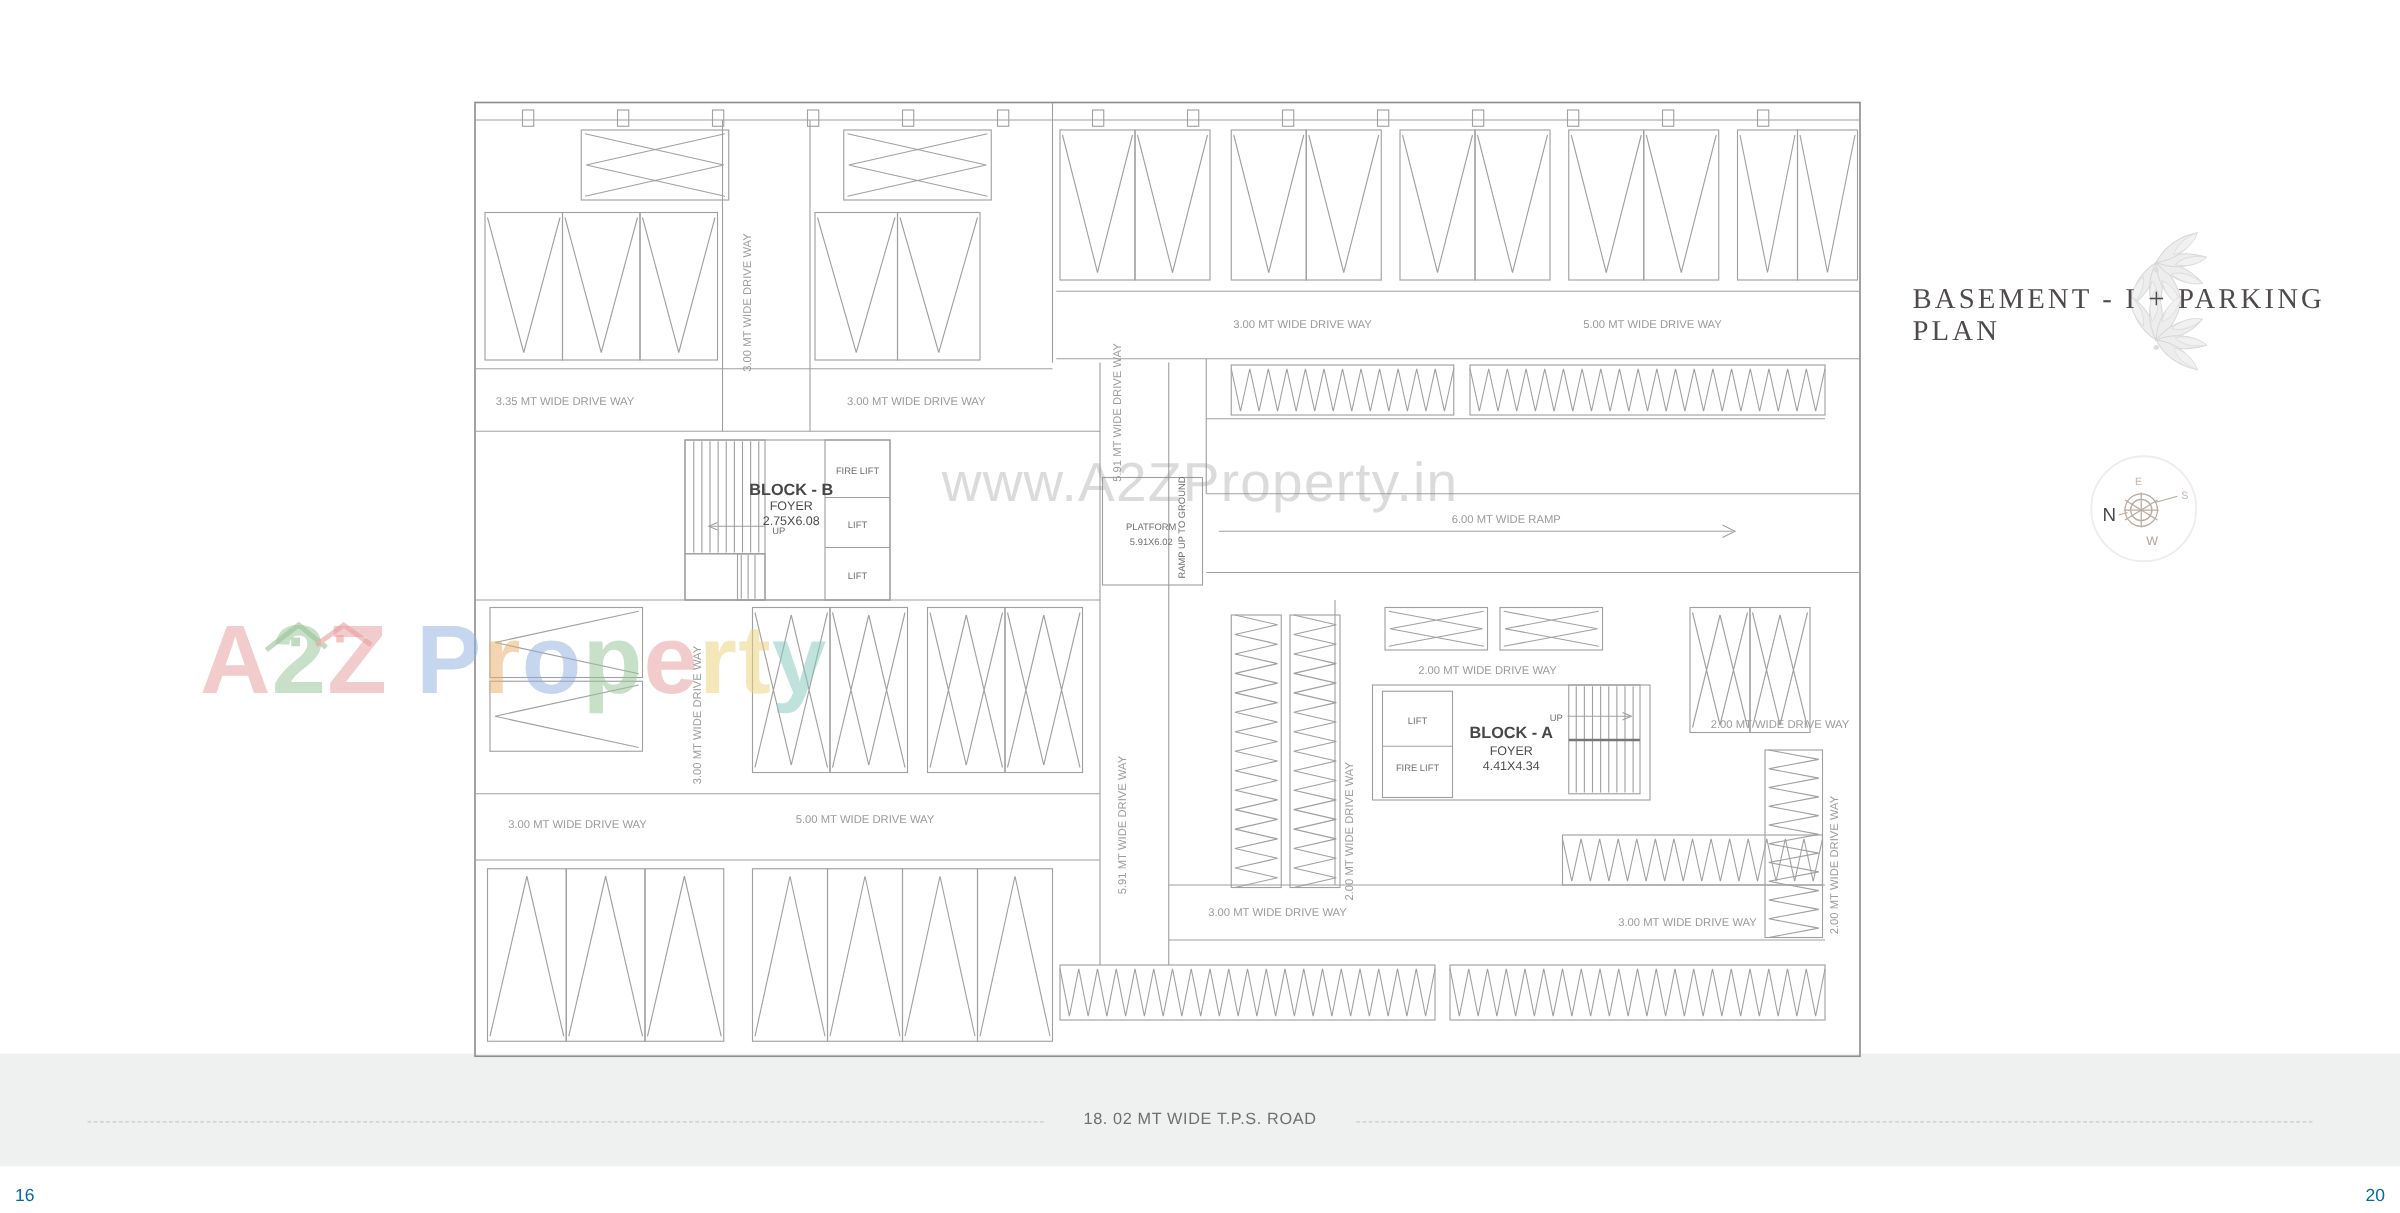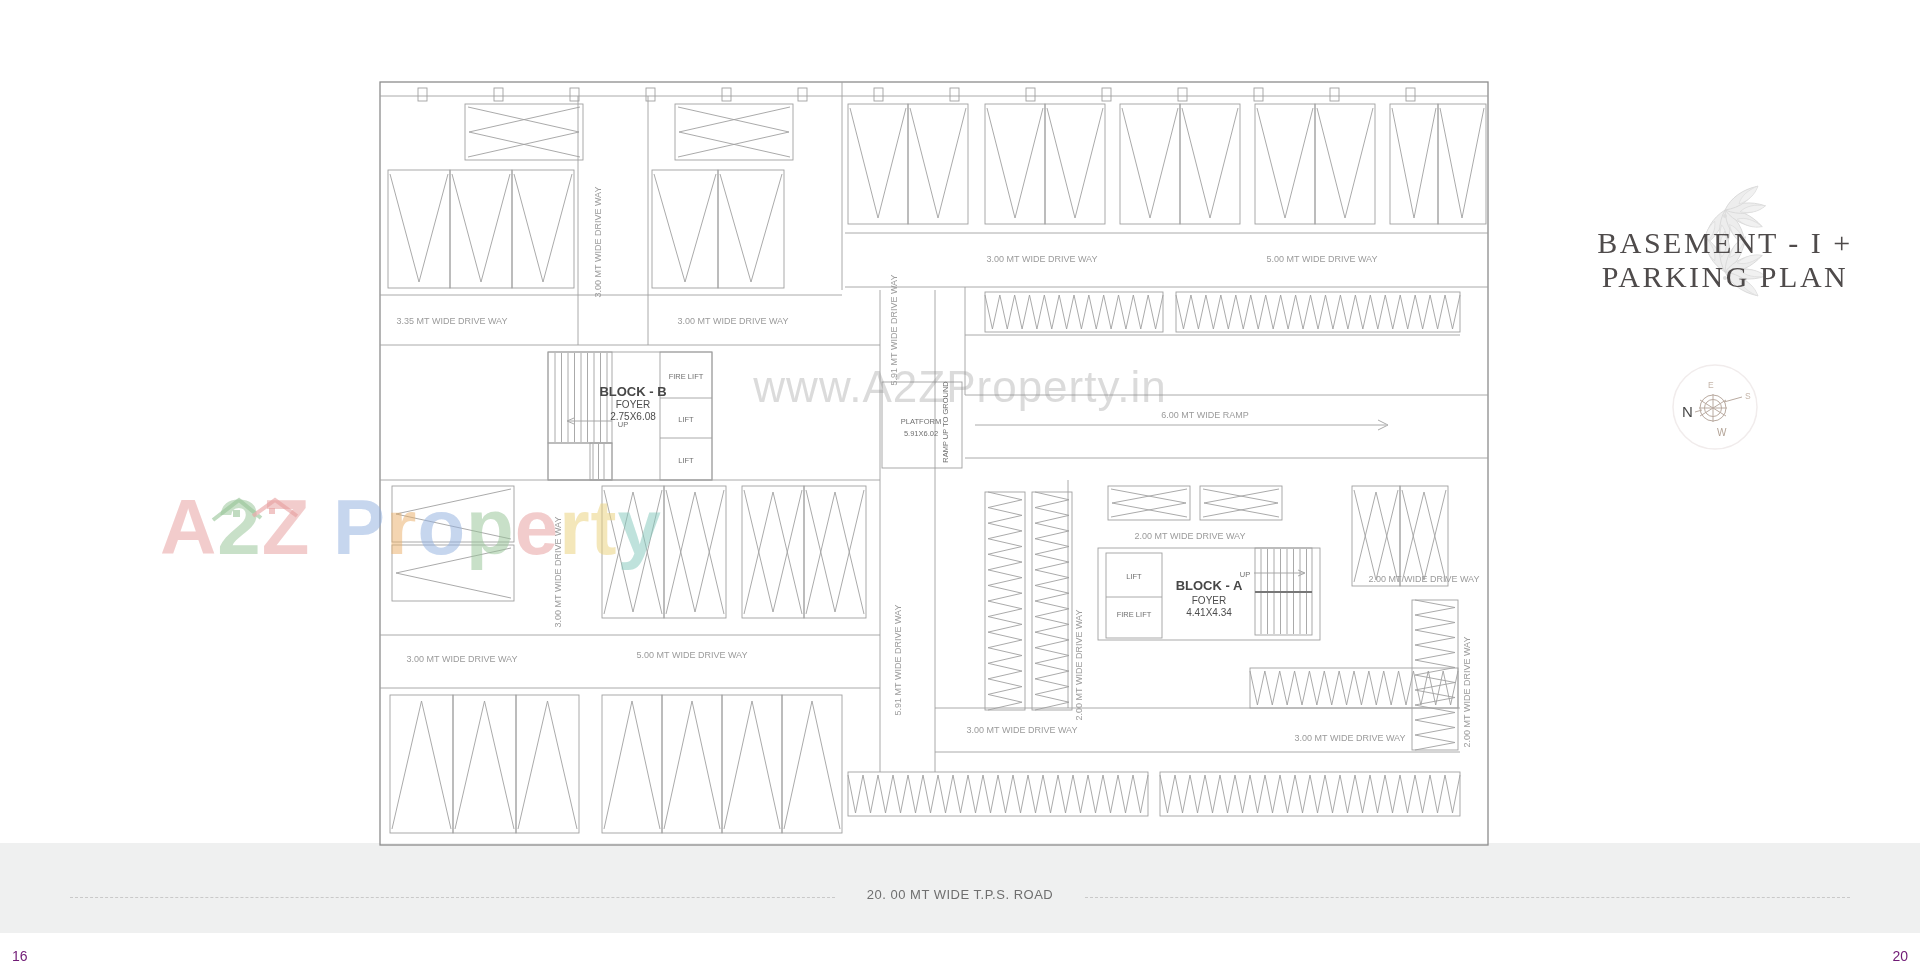--- a/index.html
+++ b/index.html
@@ -6,36 +6,36 @@
   .page{position:relative;width:1920px;height:970px;background:#fff;overflow:hidden;
         font-family:"Liberation Sans",sans-serif;}
   
   .road-band{position:absolute;left:0;top:843px;width:1920px;height:90px;background:#eff0f0;}
   .road-dash{position:absolute;top:54px;border-top:1.5px dashed #c9c9c9;}
   .road-dash.l{left:70px;width:765px;}
   .road-dash.r{left:1085px;width:765px;}
   .road-label{position:absolute;top:44px;left:0;width:100%;text-align:center;
       font-size:13px;color:#6f6f6f;letter-spacing:.5px;}
   
-  .pageno{position:absolute;bottom:6px;font-size:14px;color:#701a75;}
+  .pageno{position:absolute;bottom:6px;font-size:14px;color:#0369a1;}
   .pageno.l{left:12px;} .pageno.r{right:12px;}
   
   svg.plan{position:absolute;left:0;top:0;}
   .ln{fill:none;stroke:#a0a0a0;stroke-width:.9;}
   .ln2{fill:none;stroke:#8d8d8d;stroke-width:1.3;}
   .lnt{fill:none;stroke:#777;stroke-width:2;}
   text{font-family:"Liberation Sans",sans-serif;}
   .lbl{font-size:9px;fill:#9b9b9b;}
   .tiny{font-size:7.5px;fill:#6f6f6f;}
   .core{font-size:13px;font-weight:bold;fill:#474747;}
   .core2{font-size:10px;fill:#4d4d4d;}
   
   .title-block{position:absolute;left:1530px;top:168px;width:390px;height:150px;}
-  .title-block h1{position:absolute;top:58px;left:0;width:100%;margin:0;text-align:center;
-      font-family:"Liberation Serif",serif;font-weight:normal;font-size:30px;color:#4f4b4b;
+  .title-block h1{position:absolute;top:58px;left:0;width:100%;margin:0;
+      font-family:"Liberation Serif",serif;font-weight:normal;font-size:23px;color:#4f4b4b;
       letter-spacing:2.5px;}
   .ornament{position:absolute;left:95px;top:0;}
   
   svg.compass{position:absolute;left:1660px;top:358px;}
   .cmp-faint{fill:none;stroke:#f1ecec;stroke-width:1.5;}
   .cmp-rose{fill:none;stroke:#b9aaa0;stroke-width:1;}
   .cmp-n{font-size:15px;fill:#4a4a4a;}
   .cmp-s{font-size:8.5px;fill:#c6b6aa;}
   .cmp-w{font-size:10px;fill:#b3a396;}
   
@@ -46,21 +46,21 @@
   .wm-house{position:absolute;left:205px;top:492px;opacity:.6;}
 </style>
 </head>
 <body>
 
 <div class="page">
 
   <div class="road-band">
     <div class="road-dash l"></div>
     <div class="road-dash r"></div>
-    <div class="road-label">20. 00 MT WIDE T.P.S. ROAD</div>
+    <div class="road-label">18. 02 MT WIDE T.P.S. ROAD</div>
   </div>
 
   <svg class="plan" width="1920" height="970" viewBox="0 0 1920 970">
 
     <rect x="380" y="82" width="1108" height="763" class="ln2"></rect>
     <g id="plan-auto">
         <rect x="465" y="104" width="118" height="56" class="ln"></rect>
         <path d="M468,107L579,132M468,157L579,132M580,107L469,132M580,157L469,132" class="ln"></path>
         <rect x="675" y="104" width="118" height="56" class="ln"></rect>
         <path d="M678,107L789,132M678,157L789,132M790,107L679,132M790,157L679,132" class="ln"></path>

